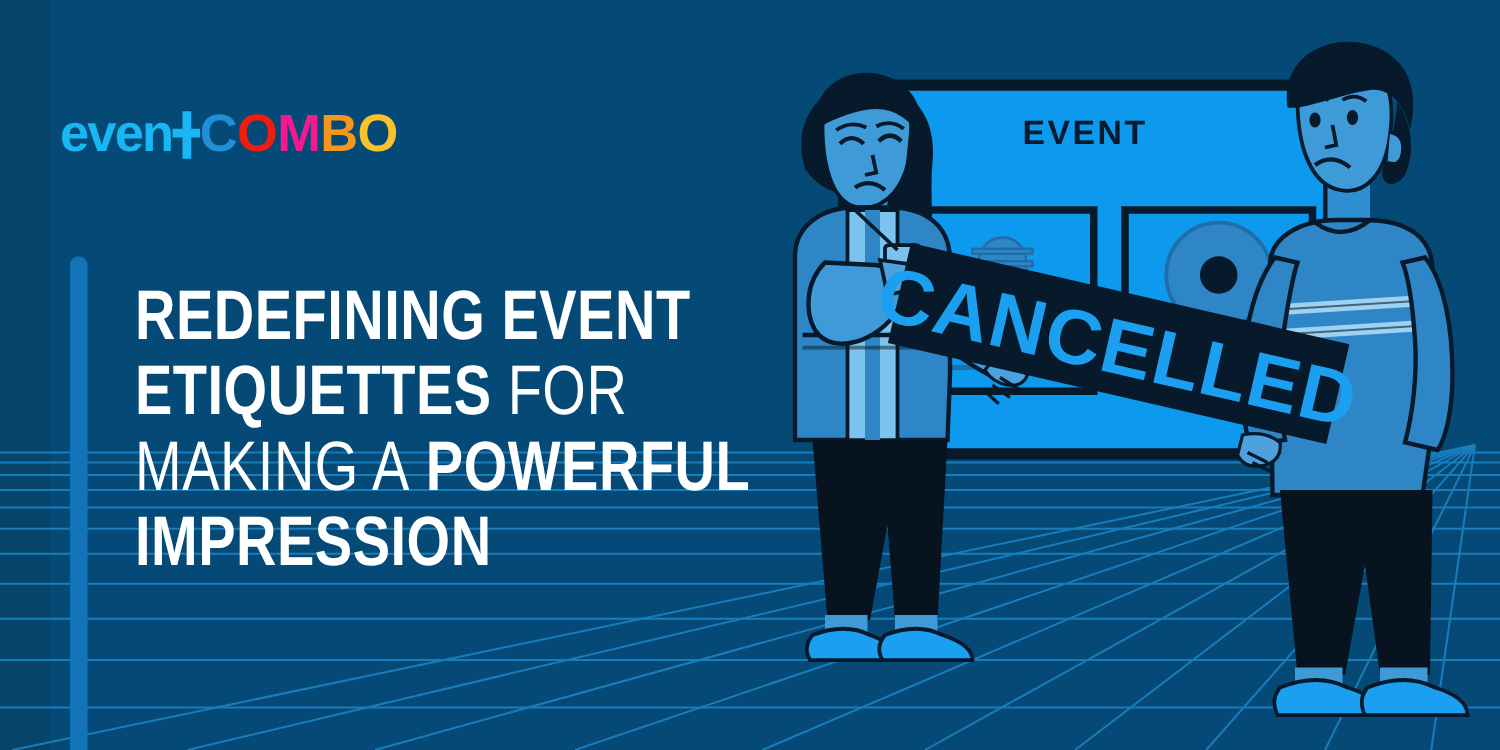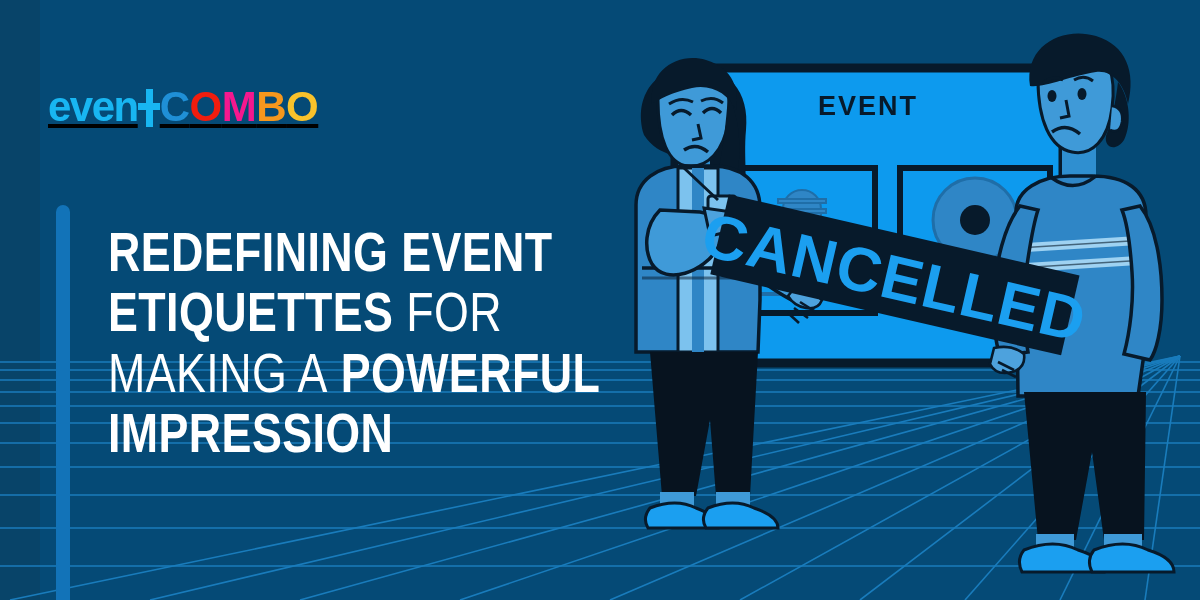--- a/index.html
+++ b/index.html
@@ -34,21 +34,20 @@
   .floor svg { display:block; }
 
   
   .logo {
     position:absolute; left:48px; top:86px;
     font-size:42px; line-height:1;
     font-weight:700;
     letter-spacing:-0.5px;
     white-space:nowrap;
     user-select:none;
-    text-decoration:underline;
   }
   .logo .lc-event { color:#18b6f2; font-weight:700; letter-spacing:-1.5px;}
   .logo .lc-c { color:#1f8fd6; font-weight:700; }
   .logo .lc-o1 { color:#f01d0e; font-weight:700; }
   .logo .lc-m { color:#f5188e; font-weight:700; }
   .logo .lc-b { color:#f6971d; font-weight:700; }
   .logo .lc-o2 { color:#f9c22b; font-weight:700; }
   .logo .lc-cross {
     display:inline-block; position:relative;
     width:22px; height:38px; vertical-align:-6px;

